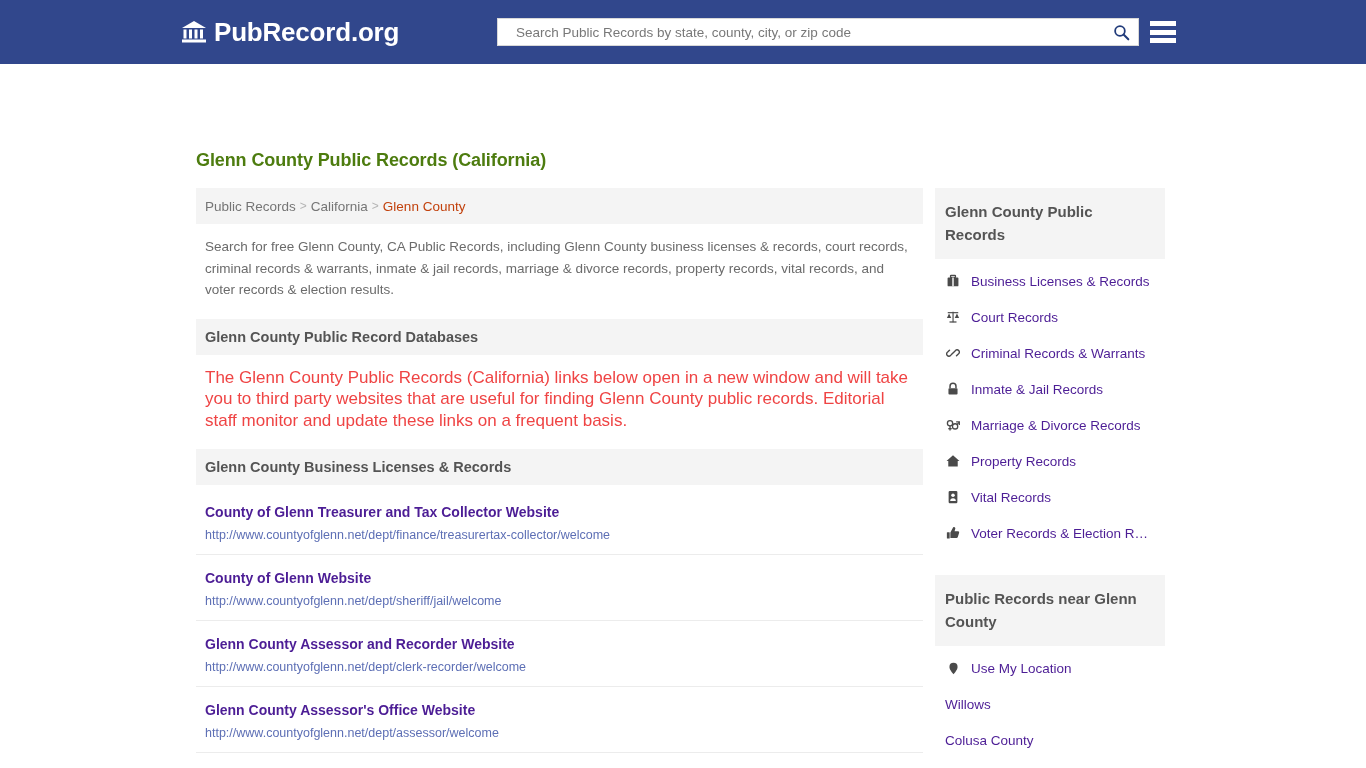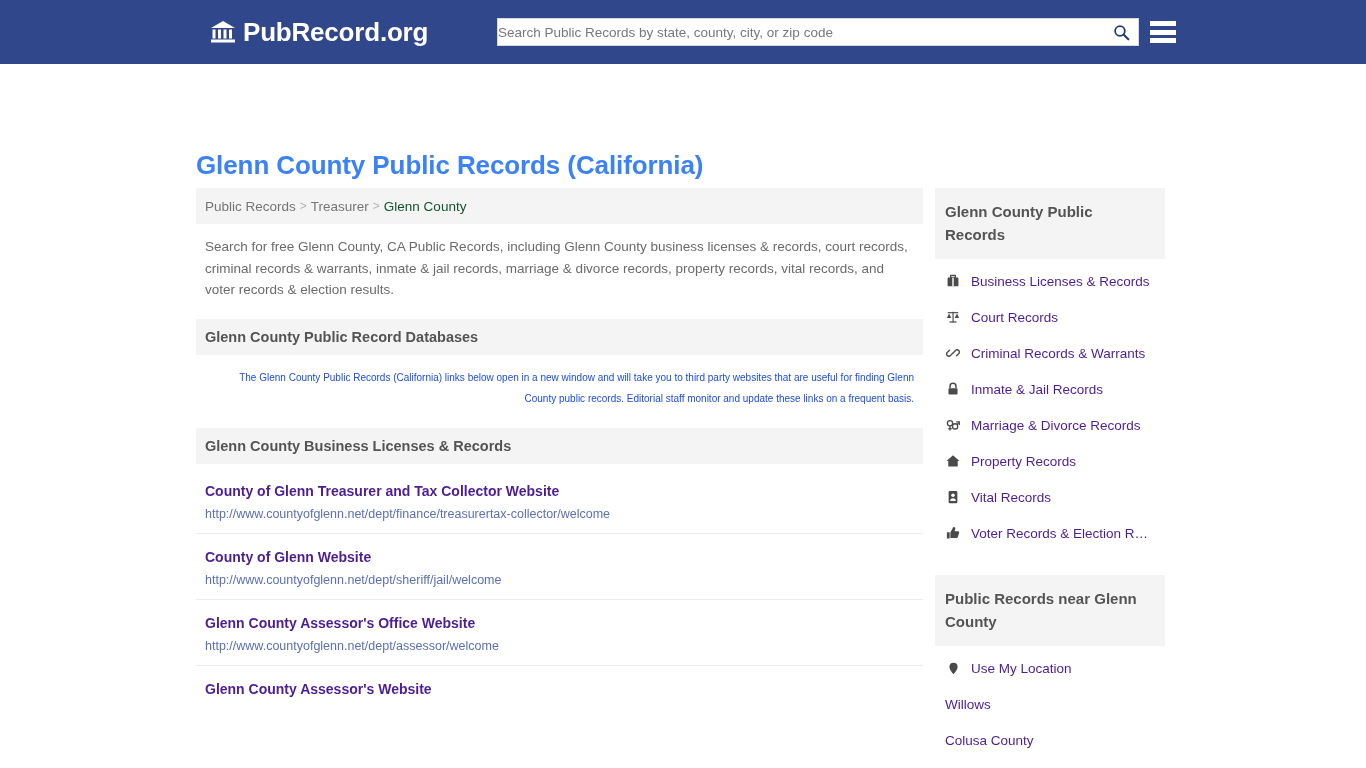--- a/index.html
+++ b/index.html
@@ -19,21 +19,21 @@
     width: 1366px;
     height: 64px;
     background: #31478c;
     display: flex;
     align-items: center;
     position: relative;
   }
 
   .brand {
     position: absolute;
-    left: 210px;
+    left: 181px;
     top: 19px;
     display: flex;
     align-items: center;
     gap: 7px;
     text-decoration: none;
     cursor: pointer;
   }
   .brand-icon {
     width: 26px;
     height: 26px;
@@ -61,21 +61,21 @@
     align-items: center;
   }
   .search-input {
     flex: 1 1 auto;
     height: 26px;
     border: none;
     outline: none;
     font-family: "Liberation Sans", sans-serif;
     font-size: 13.5px;
     color: #333333;
-    padding: 0 8px 0 0;
+    padding: 0 8px 0 18px;
     background: transparent;
   }
   .search-input::placeholder { color: #787878; opacity: 1; }
   .search-btn {
     width: 34px;
     height: 26px;
     border: none;
     background: transparent;
     cursor: pointer;
     display: flex;
@@ -110,23 +110,23 @@
     position: relative;
     width: 1366px;
     height: 704px;
     background: #ffffff;
   }
 
   .page-title {
     position: absolute;
     left: 196px;
     top: 86px;
-    font-size: 26px;
+    font-size: 18px;
     font-weight: bold;
-    color: #3b82f6;
+    color: #4d7c0f;
     letter-spacing: -0.1px;
   }
 
   .main-col {
     position: absolute;
     left: 196px;
     top: 124px;
     width: 727px;
   }
 
@@ -140,21 +140,21 @@
     font-size: 13.5px;
     color: #757575;
     gap: 4px;
   }
   .breadcrumb a {
     color: #757575;
     text-decoration: none;
     cursor: pointer;
   }
   .breadcrumb .sep { color: #b5b5b5; font-size: 12px; }
-  .breadcrumb .current { color: #14532d; }
+  .breadcrumb .current { color: #c2410c; }
 
   .intro {
     padding: 12px 9px 4px 9px;
     font-size: 13.5px;
     line-height: 21.5px;
     color: #6b6b6b;
   }
 
   .section-bar {
     background: #f4f4f4;
@@ -163,24 +163,23 @@
     align-items: center;
     padding: 0 9px;
     font-size: 14.5px;
     font-weight: bold;
     color: #545454;
     margin-top: 14px;
   }
 
   .section-body {
     padding: 12px 9px 4px 9px;
-    font-size: 10px;
+    font-size: 17px;
     line-height: 21.5px;
-    color: #1d4ed8;
-    text-align: right;
+    color: #ef4444;
   }
 
   .link-list { margin-top: 0; }
 
   .link-item {
     padding: 14px 9px 11px 9px;
     border-bottom: 1px solid #ececec;
   }
   .link-item:first-child { padding-top: 18px; }
   .link-title {
@@ -290,21 +289,21 @@
 
 <div class="page">
 
   <h1 class="page-title">Glenn County Public Records (California)</h1>
 
   <div class="main-col">
 
     <div class="breadcrumb">
       <a>Public Records</a>
       <span class="sep">&gt;</span>
-      <a>Treasurer</a>
+      <a>California</a>
       <span class="sep">&gt;</span>
       <span class="current">Glenn County</span>
     </div>
 
     <p class="intro">Search for free Glenn County, CA Public Records, including Glenn County business licenses &amp; records, court records, criminal records &amp; warrants, inmate &amp; jail records, marriage &amp; divorce records, property records, vital records, and voter records &amp; election results.</p>
 
     <div class="section-bar">Glenn County Public Record Databases</div>
     <p class="section-body">The Glenn County Public Records (California) links below open in a new window and will take you to third party websites that are useful for finding Glenn County public records. Editorial staff monitor and update these links on a frequent basis.</p>
 
     <div class="section-bar">Glenn County Business Licenses &amp; Records</div>
@@ -314,20 +313,24 @@
       <div class="link-item">
         <a class="link-title">County of Glenn Treasurer and Tax Collector Website</a>
         <span class="link-url">http://www.countyofglenn.net/dept/finance/treasurertax-collector/welcome</span>
       </div>
 
       <div class="link-item">
         <a class="link-title">County of Glenn Website</a>
         <span class="link-url">http://www.countyofglenn.net/dept/sheriff/jail/welcome</span>
       </div>
 
+      <div class="link-item">
+        <a class="link-title">Glenn County Assessor and Recorder Website</a>
+        <span class="link-url">http://www.countyofglenn.net/dept/clerk-recorder/welcome</span>
+      </div>
 
       <div class="link-item">
         <a class="link-title">Glenn County Assessor's Office Website</a>
         <span class="link-url">http://www.countyofglenn.net/dept/assessor/welcome</span>
       </div>
 
       <div class="link-item" style="border-bottom:none;">
         <a class="link-title">Glenn County Assessor's Website</a>
 
       </div>

